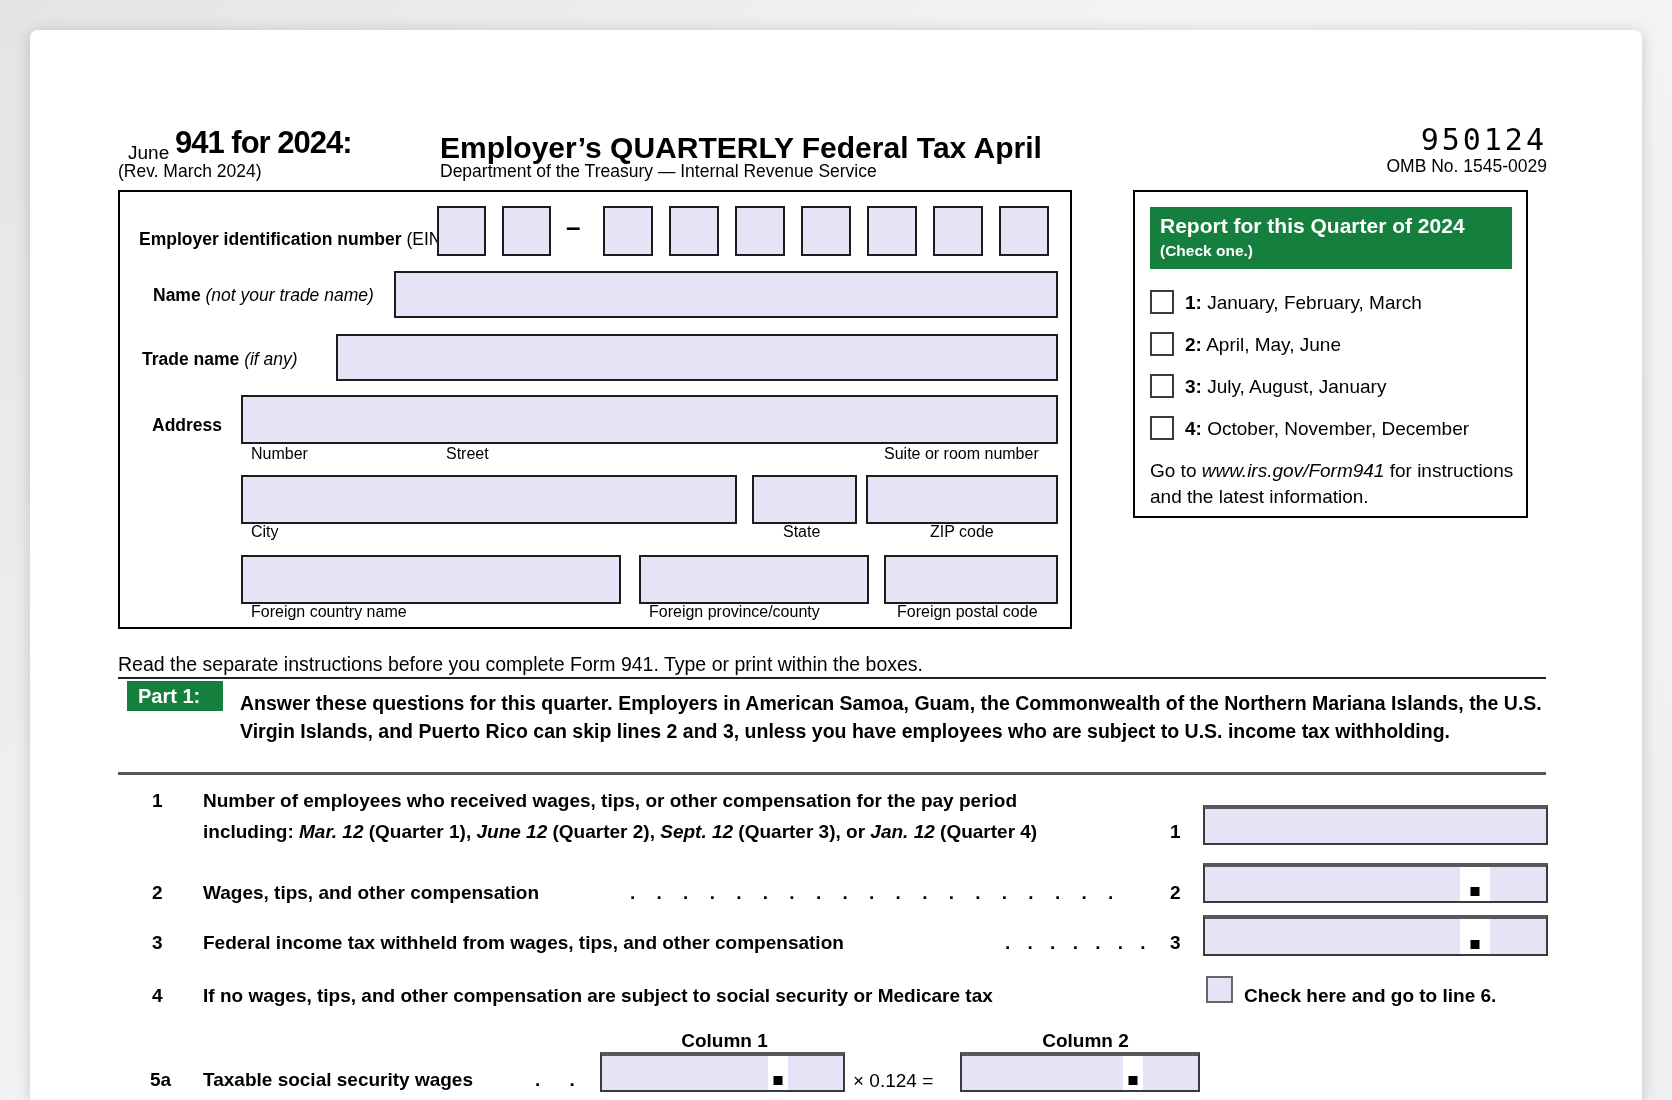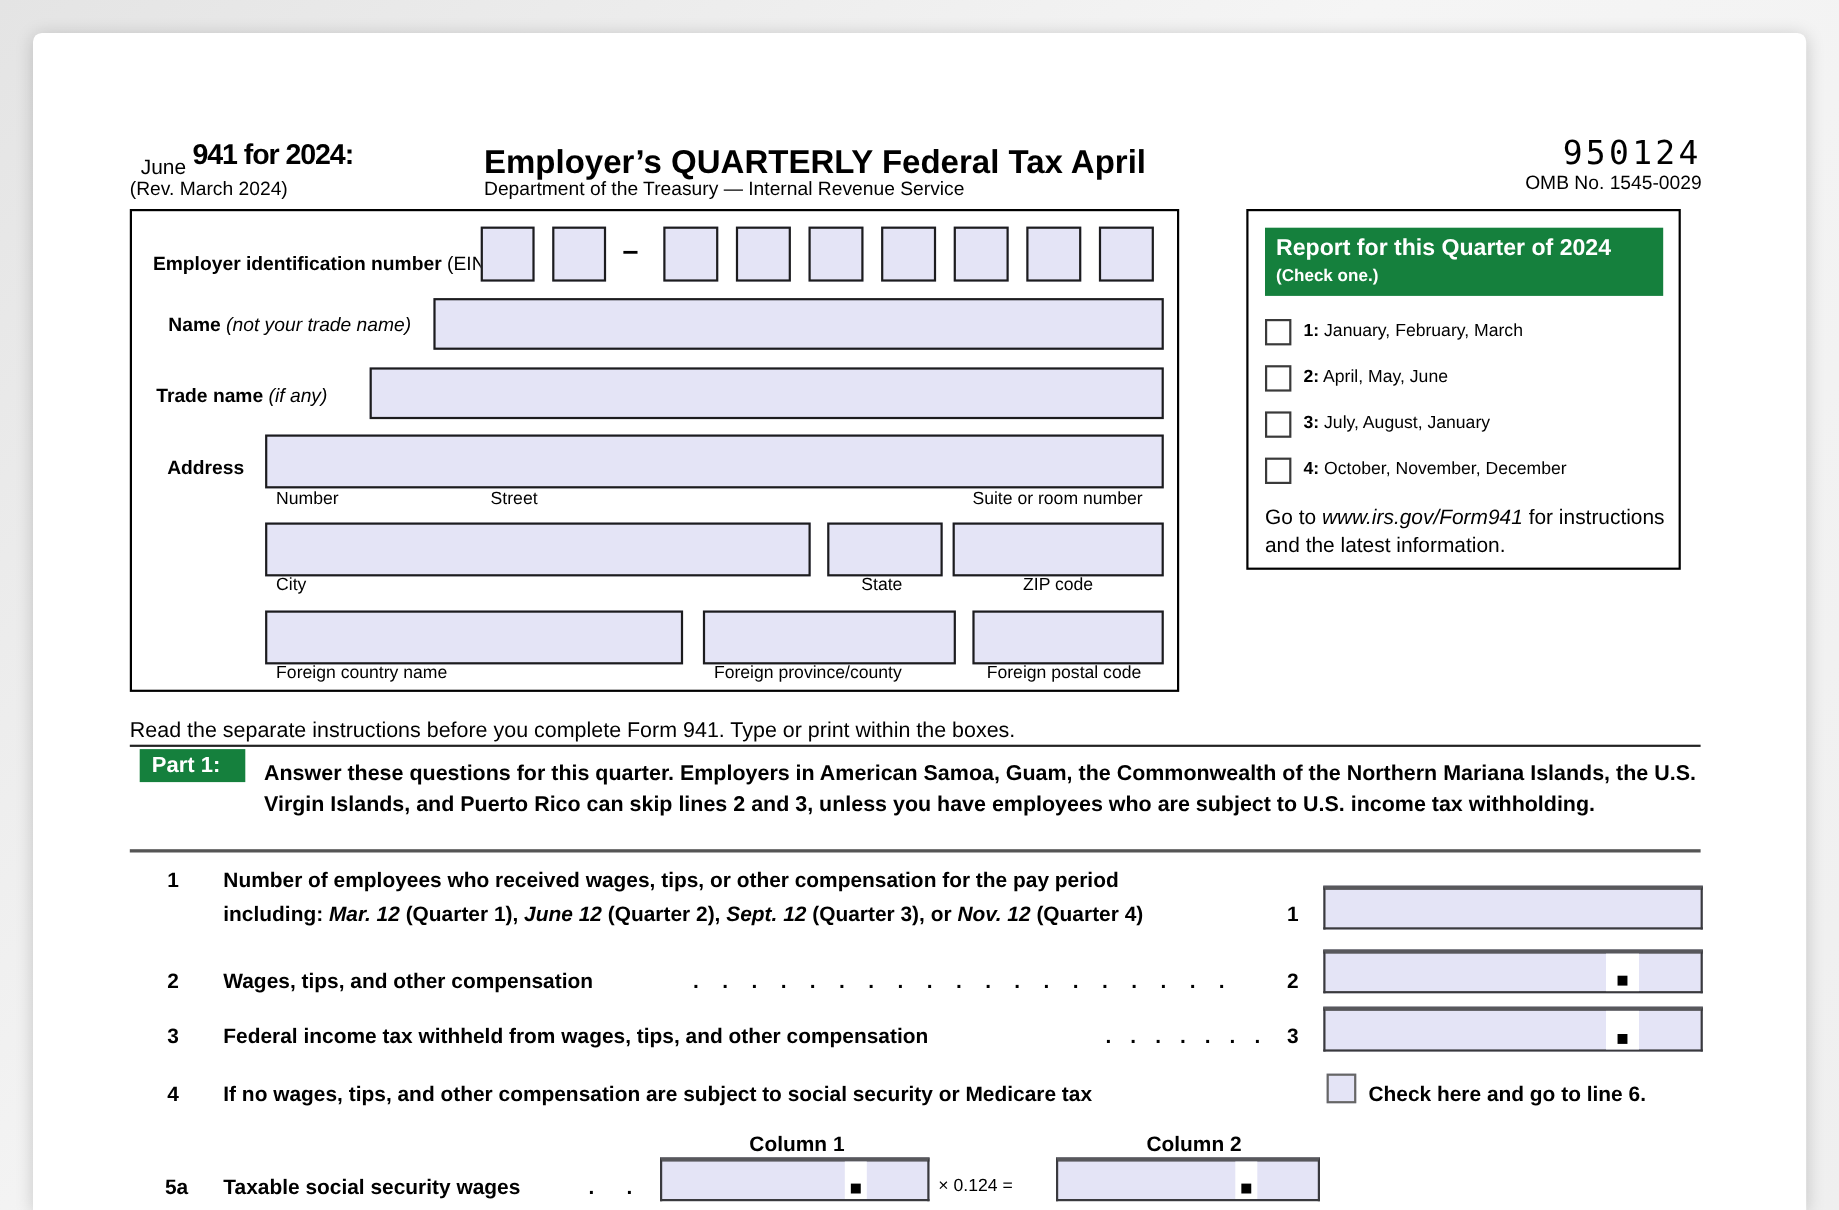--- a/index.html
+++ b/index.html
@@ -6,42 +6,42 @@
     font-family:"Liberation Sans","DejaVu Sans",sans-serif;color:#000;
     background:linear-gradient(135deg,#e4e4e4 0%,#f5f5f5 45%,#efefef 100%);}
   .sheet{position:absolute;left:30px;top:30px;width:1612px;height:1070px;background:#fff;
     border-radius:8px 8px 0 0;box-shadow:0 2px 16px rgba(0,0,0,.18);}
   .abs{position:absolute;}
   .b{font-weight:bold;}
   .seg-i{font-style:italic;text-align:right;}
   .seg-b{font-weight:bold;}
   .lbl{font-size:17.5px;white-space:nowrap;}
   .sub{font-size:16px;white-space:nowrap;}
-  .t19{font-size:16px;white-space:nowrap;}
+  .t19{font-size:19px;white-space:nowrap;}
   .bt19{font-size:19px;font-weight:bold;white-space:nowrap;}
   .field{position:absolute;background:#e4e4f6;border:2px solid #1c1c1e;box-sizing:border-box;}
   .einbox{position:absolute;background:#e4e4f6;border:2px solid #1c1c1e;box-sizing:border-box;width:50px;height:50px;}
   .amt{position:absolute;background:#e4e4f6;border:2px solid #3a3a3e;border-top:4px solid #58585c;box-sizing:border-box;}
   .gap{position:absolute;top:0;bottom:0;right:56px;width:30px;background:#fff;}
   .gap.small{width:20px;right:55px;}
   .dp{position:absolute;bottom:5px;left:50%;transform:translateX(-50%);width:9px;height:9px;background:#000;}
   .bigbox{position:absolute;border:2px solid #000;box-sizing:border-box;background:#fff;}
   .qcheck{position:absolute;width:24px;height:24px;background:#fff;border:2px solid #3a3a3a;box-sizing:border-box;}
   .blackbar{position:absolute;background:#15803d;color:#fff;}
   .rule{position:absolute;}
   .dots{font-size:19px;font-weight:bold;letter-spacing:8px;white-space:nowrap;overflow:hidden;}
   .code{font-family:"DejaVu Sans Mono",monospace;font-size:30px;letter-spacing:3px;white-space:nowrap;}
 </style>
 </head>
 <body>
 
 <div class="sheet">
 
   <div class="abs" style="left:98px;top:112px;font-size:19px;">June</div>
-  <div class="abs b" style="left:145px;top:95px;font-size:26px;letter-spacing:-1px;">941 for 2024:</div>
+  <div class="abs b" style="left:145px;top:95px;font-size:31px;letter-spacing:-1px;">941 for 2024:</div>
   <div class="abs b" style="left:410px;top:101px;font-size:30px;">Employer’s QUARTERLY Federal Tax April</div>
   <div class="abs" style="left:88px;top:131px;font-size:17.5px;">(Rev. March 2024)</div>
   <div class="abs" style="left:410px;top:131px;font-size:17.5px;">Department of the Treasury — Internal Revenue Service</div>
   <div class="abs code" style="right:95px;top:92px;">950124</div>
   <div class="abs" style="right:95px;top:126px;font-size:17.5px;">OMB No. 1545-0029</div>
 
   <div class="bigbox" style="left:88px;top:160px;width:954px;height:439px;">
 
     <div class="abs lbl" style="left:19px;top:37px;"><span class="seg-b">Employer identification number</span><span> (EIN)</span></div>
     <div class="einbox" style="left:317px;top:14px;width:49px;"></div>
@@ -105,21 +105,21 @@
 
   <div class="abs" style="left:88px;top:623px;font-size:19.5px;">Read the separate instructions before you complete Form 941. Type or print within the boxes.</div>
 
   <div class="rule" style="left:88px;top:647px;width:1428px;height:2px;background:#222;"></div>
   <div class="blackbar b" style="left:97px;top:651px;width:96px;height:30px;font-size:20px;line-height:30px;padding-left:11px;box-sizing:border-box;">Part 1:</div>
   <div class="abs b" style="left:210px;top:659px;width:1312px;font-size:19.5px;line-height:28px;">Answer these questions for this quarter. Employers in American Samoa, Guam, the Commonwealth of the Northern Mariana Islands, the U.S. Virgin Islands, and Puerto Rico can skip lines 2 and 3, unless you have employees who are subject to U.S. income tax withholding.</div>
   <div class="rule" style="left:88px;top:742px;width:1428px;height:3px;background:#555;"></div>
 
   <div class="abs bt19" style="left:122px;top:760px;">1</div>
   <div class="abs bt19" style="left:173px;top:760px;">Number of employees who received wages, tips, or other compensation for the pay period</div>
-  <div class="abs bt19" style="left:173px;top:791px;"><span>including: </span><span class="seg-i">Mar. 12</span><span> (Quarter 1), </span><span class="seg-i">June 12</span><span> (Quarter 2), </span><span class="seg-i">Sept. 12</span><span> (Quarter 3), or </span><span class="seg-i">Nov. 12</span><span> (Quarter 4)</span></div>
+  <div class="abs bt19" style="left:173px;top:791px;"><span>including: </span><span class="seg-i">Mar. 12</span><span> (Quarter 1), </span><span class="seg-i">June 12</span><span> (Quarter 2), </span><span class="seg-i">Sept. 12</span><span> (Quarter 3), or </span><span class="seg-i">Jan. 12</span><span> (Quarter 4)</span></div>
   <div class="abs bt19" style="left:1140px;top:791px;">1</div>
   <div class="amt" style="left:1173px;top:775px;width:345px;height:40px;"></div>
 
   <div class="abs bt19" style="left:122px;top:852px;">2</div>
   <div class="abs bt19" style="left:173px;top:852px;">Wages, tips, and other compensation</div>
   <div class="abs dots" style="left:600px;top:852px;width:528px;">. . . . . . . . . . . . . . . . . . .</div>
   <div class="abs bt19" style="left:1140px;top:852px;">2</div>
   <div class="amt" style="left:1173px;top:833px;width:345px;height:40px;">
     <div class="gap">
         <span class="dp"></span>

